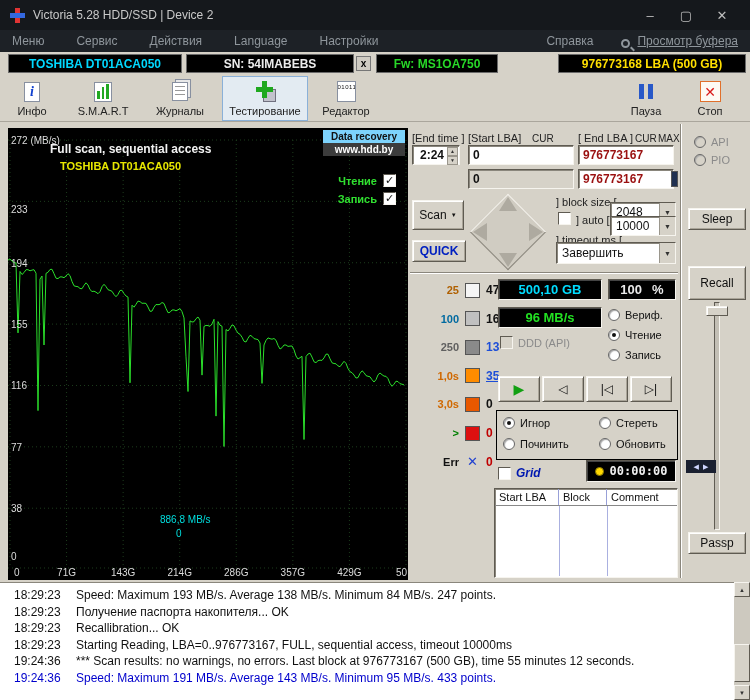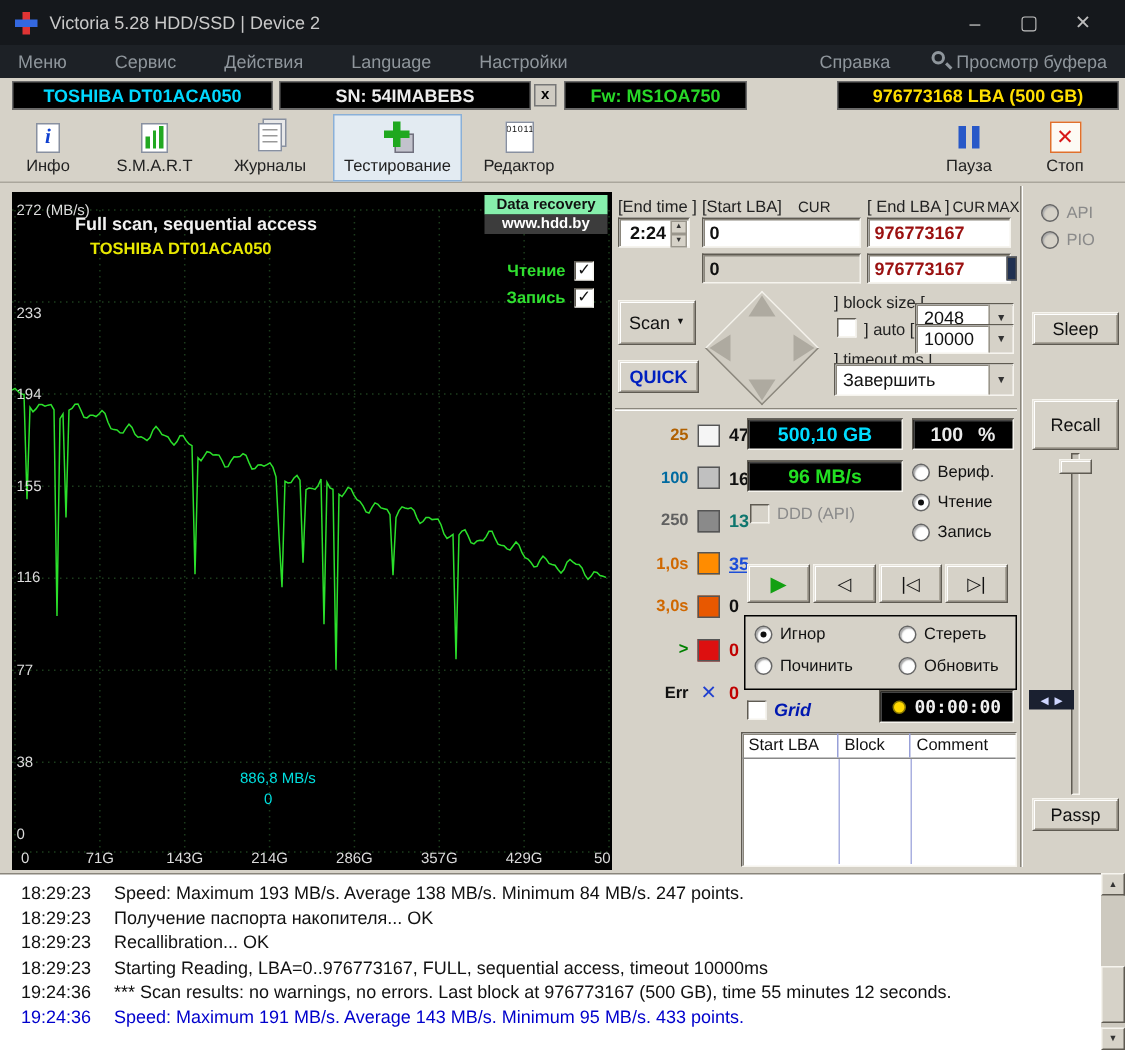--- a/index.html
+++ b/index.html
@@ -14,21 +14,21 @@
     display:flex;align-items:center;gap:8px;padding:0 10px;color:#c9c9c9;font-size:12px;}
   .app-icon{width:15px;height:15px;position:relative;flex:0 0 auto;}
   .app-icon::before{content:"";position:absolute;left:5px;top:0;width:5px;height:15px;background:#e03434;}
   .app-icon::after{content:"";position:absolute;left:0;top:5px;width:15px;height:5px;background:#3468e0;}
   .win-controls{margin-left:auto;display:flex;}
   .win-btn{width:36px;height:30px;display:flex;align-items:center;justify-content:center;color:#bdbdbd;font-size:13px;cursor:default;}
   
   .menubar{position:absolute;left:0;top:30px;width:750px;height:22px;background:#1d2126;
     display:flex;align-items:center;color:#8f969c;font-size:12px;padding:0 12px;gap:32px;}
   .menu-right{margin-left:auto;display:flex;gap:28px;align-items:center;}
-  .buffer-view{display:flex;align-items:flex-start;gap:7px;}
+  .buffer-view{display:flex;align-items:flex-end;gap:7px;text-decoration:underline;}
   .magnifier{width:9px;height:9px;border:2px solid #8f969c;border-radius:50%;position:relative;display:inline-block;}
   .magnifier::after{content:"";position:absolute;left:7px;top:7px;width:5px;height:2px;background:#8f969c;transform:rotate(45deg);}
   
   .toolbar{position:absolute;left:0;top:52px;width:750px;height:70px;background:#d6d2c8;border-bottom:1px solid #aaa69c;}
   .seg{position:absolute;top:2px;height:19px;background:#000;border:1px solid #6a6a6a;
     display:flex;align-items:center;justify-content:center;font-size:12px;font-weight:bold;}
   .seg-model{left:8px;width:174px;color:#00d8ff;}
   .seg-sn{left:186px;width:168px;color:#ececec;}
   .seg-close{position:absolute;right:-18px;top:1px;width:15px;height:15px;background:#cfcbc2;color:#000;
     font-size:10px;font-weight:bold;line-height:14px;text-align:center;border:1px solid #777;}
@@ -54,21 +54,21 @@
   
   .graph{position:absolute;left:8px;top:128px;width:400px;height:452px;background:#000;}
   .graph svg{position:absolute;left:0;top:0;}
   .gridline{stroke:#1c3c1c;stroke-width:1;stroke-dasharray:1,3;}
   .scanline{fill:none;stroke-width:1;}
   .g-ylabel{position:absolute;left:3px;color:#dcdcdc;font-size:10px;white-space:nowrap;}
   .g-xlabel{position:absolute;bottom:2px;color:#dcdcdc;font-size:10px;white-space:nowrap;}
   .g-title{position:absolute;left:42px;top:14px;color:#f2f2f2;font-weight:bold;font-size:12px;}
   .g-sub{position:absolute;left:52px;top:32px;color:#e8e800;font-weight:bold;font-size:11px;}
   .badge{position:absolute;right:3px;top:2px;width:82px;text-align:center;font-size:10px;font-weight:bold;line-height:13px;}
-  .badge-top{background:#86efac;color:#111;}
+  .badge-top{background:#7dd3fc;color:#111;}
   .badge-bot{background:#3c3c3c;color:#fff;}
   .g-rw{position:absolute;right:12px;display:flex;align-items:center;gap:6px;color:#30e030;font-size:11px;font-weight:bold;}
   .g-cursor{position:absolute;color:#00dede;font-size:10px;}
   
   .lab{position:absolute;font-size:11px;color:#222;white-space:nowrap;}
   .lab.small{font-size:10px;}
   .field{position:absolute;background:#fff;border:1px solid;border-color:#5f5b52 #f6f4ee #f6f4ee #5f5b52;
     box-shadow:inset 1px 1px 0 #8a867c;padding:2px 4px;font-size:12px;font-weight:bold;display:flex;align-items:center;}
   .field.disabled{background:#d6d2c8;}
   .field.red{color:#9a1010;}
@@ -346,21 +346,21 @@
         <span class="lg-value" style="color: rgb(17, 17, 17);">476878</span>
       </div>
       <div class="legend-row" style="top: 30.6px;">
         <span class="lg-label" style="color: rgb(0, 106, 160);">100</span>
         <span class="lg-swatch" style="background: rgb(192, 192, 192);"></span>
         <span class="lg-value" style="color: rgb(17, 17, 17); text-align: center;">16</span>
       </div>
       <div class="legend-row" style="top: 59.2px;">
         <span class="lg-label" style="color: rgb(96, 96, 96);">250</span>
         <span class="lg-swatch" style="background: rgb(138, 138, 138);"></span>
-        <span class="lg-value" style="color: #0f766e;">13</span>
+        <span class="lg-value" style="color: #1d4ed8;">13</span>
       </div>
       <div class="legend-row" style="top: 87.8px;">
         <span class="lg-label" style="color: rgb(208, 104, 0);">1,0s</span>
         <span class="lg-swatch" style="background: rgb(255, 140, 0);"></span>
         <span class="lg-value" style="color: #1d4ed8; text-decoration: underline;">35</span>
       </div>
       <div class="legend-row" style="top: 116.4px;">
         <span class="lg-label" style="color: rgb(208, 104, 0);">3,0s</span>
         <span class="lg-swatch" style="background: rgb(232, 88, 0);"></span>
         <span class="lg-value" style="color: rgb(17, 17, 17);">0</span>

